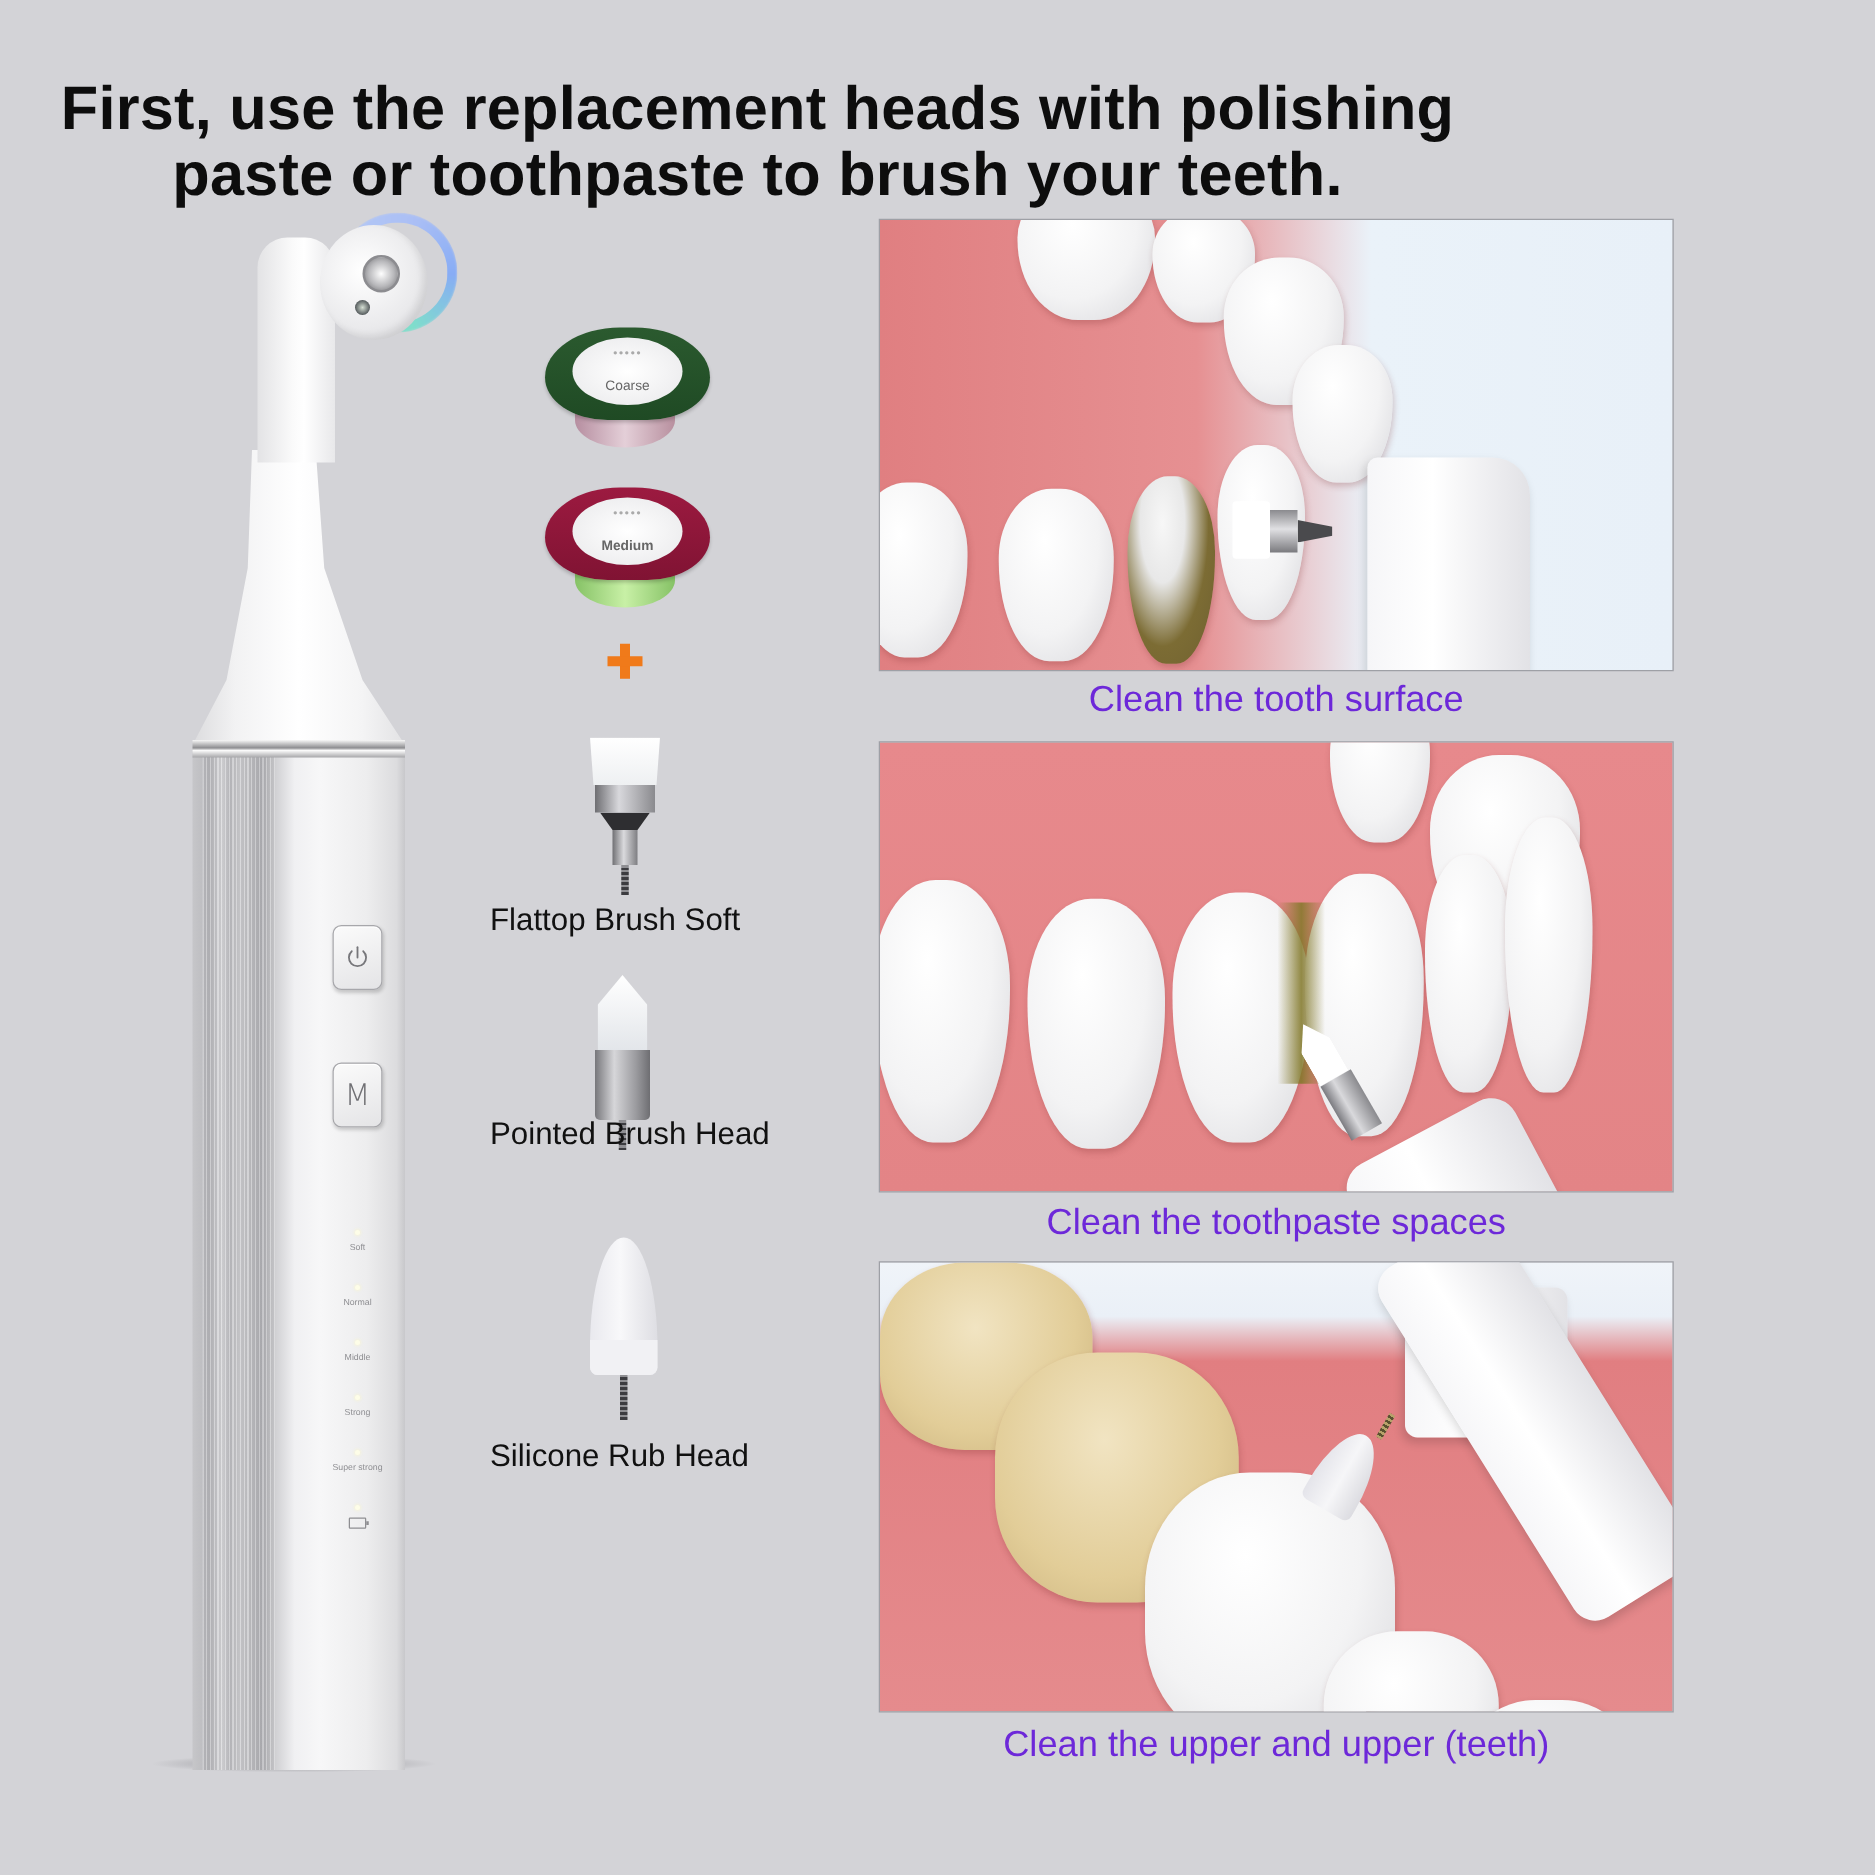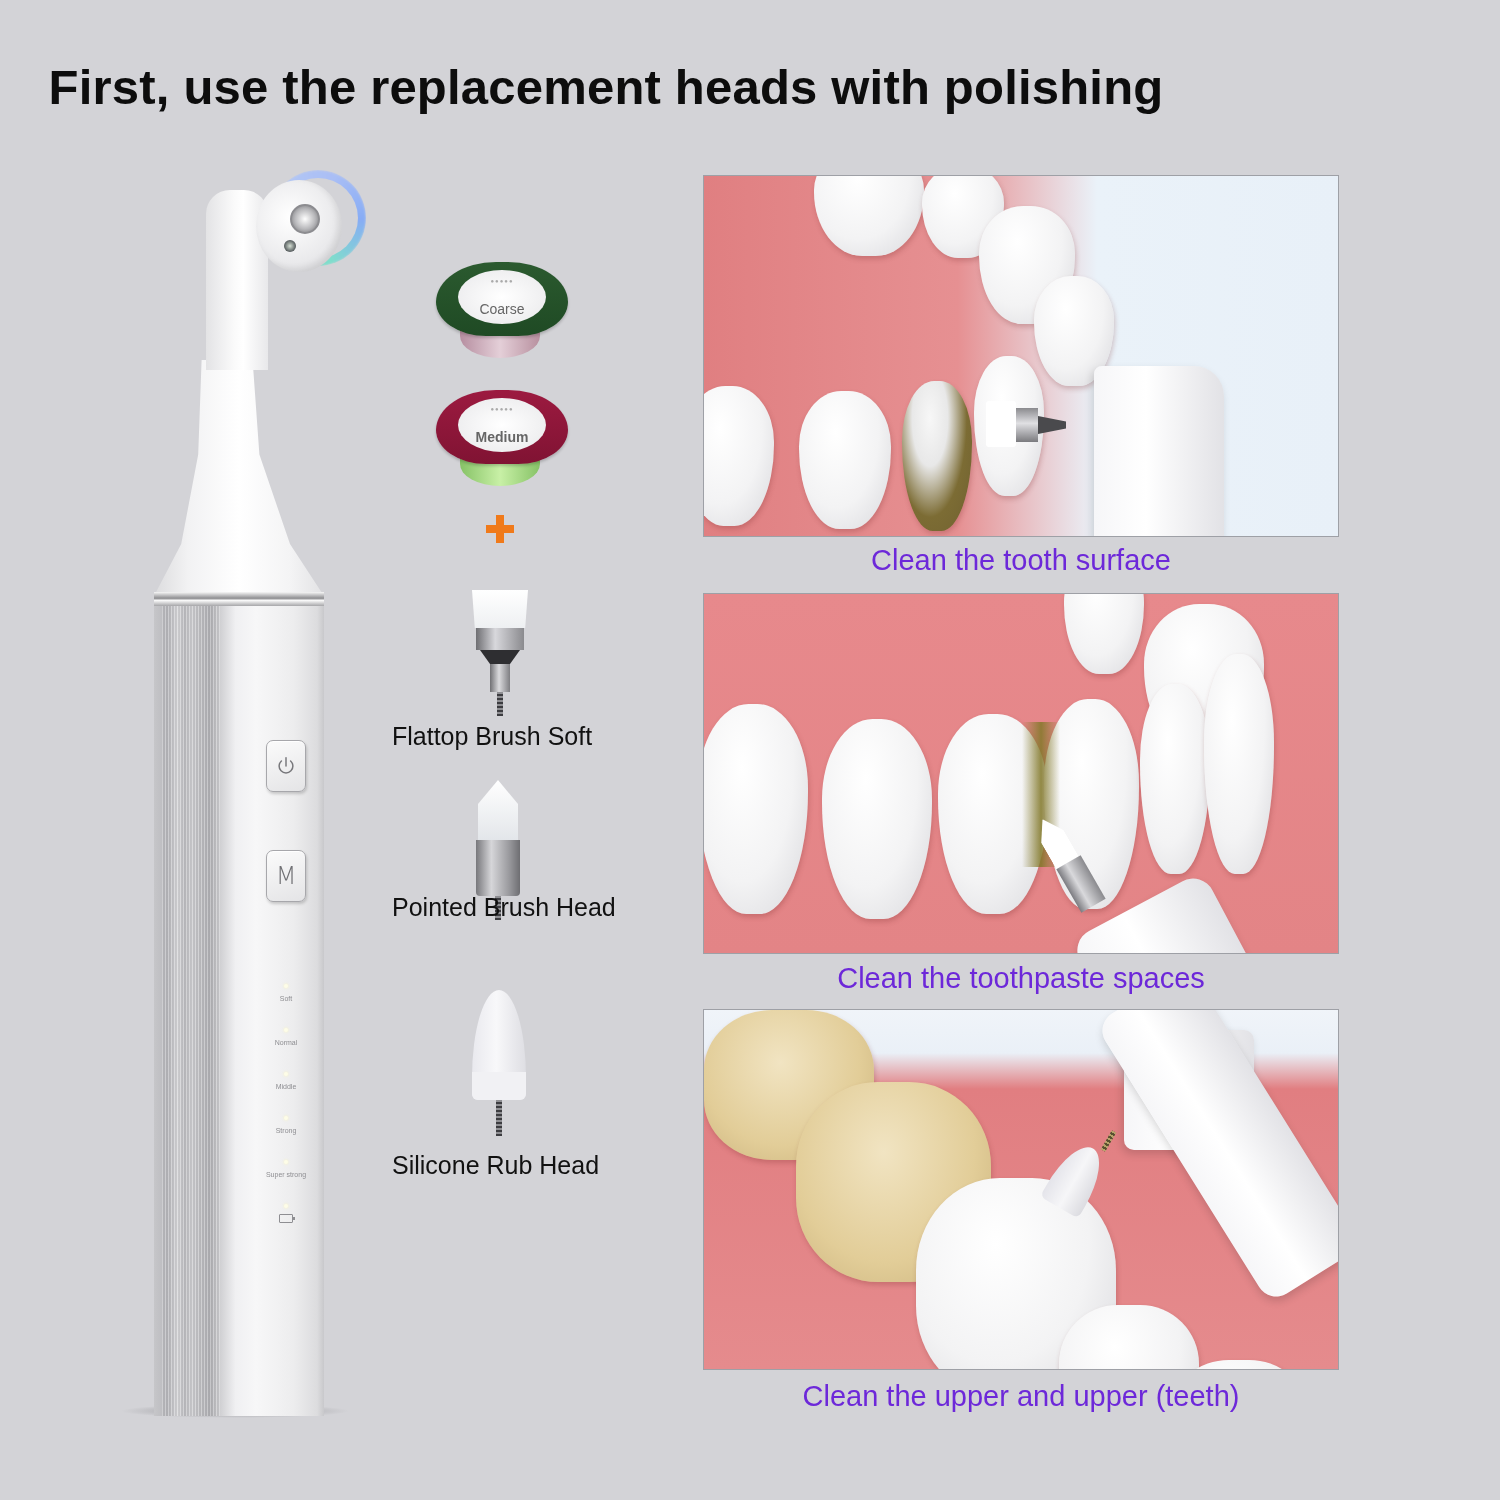--- a/index.html
+++ b/index.html
@@ -97,21 +97,21 @@
     position: absolute; left: 0; top: 0; width: 132px; height: 74px;
     border-radius: 60px 60px 50px 50px / 40px 40px 34px 34px;
     box-shadow: 0 2px 3px rgba(0,0,0,.2);
   }
   .pot-label {
     position: absolute; left: 22px; top: 8px; width: 88px; height: 54px; border-radius: 50%;
     background: radial-gradient(ellipse, #ffffff 0%, #e8e8ea 100%);
     display: flex; flex-direction: column; align-items: center; justify-content: center;
   }
   .pot-brand { font-size: 6px; color: #aaa; letter-spacing: 1px; filter: blur(.6px); }
-  .pot-grade { font-size: 14px; color: #666; margin-top: 17px; }
+  .pot-grade { font-size: 11px; color: #666; margin-top: 17px; }
   .pot-coarse { top: 262px; }
   .pot-coarse .pot-lid { background: linear-gradient(180deg, #2b5a2f 0%, #1f4a24 100%); }
   .pot-coarse .pot-base { background: linear-gradient(90deg, #b68ea0, #e4cfd8 50%, #b8909f); }
   .pot-medium { top: 390px; font-weight: bold; }
   .pot-medium .pot-lid { background: linear-gradient(180deg, #9c1a40 0%, #801333 100%); }
   .pot-medium .pot-base { background: linear-gradient(90deg, #86c266, #c8f0a6 50%, #86c266); }
 
   .plus-icon { position: absolute; left: 484px; top: 513px; width: 32px; height: 32px; }
   .plus-icon::before, .plus-icon::after { content: ""; position: absolute; background: #f07a1a; }
   .plus-icon::before { left: 12px; top: 2px; width: 8px; height: 28px; }
@@ -156,20 +156,21 @@
   .tooth.yellow { background: radial-gradient(ellipse at 45% 35%, #f1e4c2 0%, #e2cd98 60%, #c8b07a 100%); }
   .tool { position: absolute; background: linear-gradient(90deg,#f6f6f8,#ffffff 40%,#e2e2e6); border-radius: 22px; box-shadow: -2px 4px 8px rgba(0,0,0,.15); }
   .gap-stain { position: absolute; background: linear-gradient(90deg, rgba(130,120,40,0), rgba(130,120,40,.85) 50%, rgba(130,120,40,0)); }
   .mini-brush { position: absolute; }
 </style>
 </head>
 <body>
 
 <h1 class="headline">
   <span>First, use the replacement heads with polishing</span>
+  <span>paste or toothpaste to brush your teeth.</span>
 </h1>
 
 <div class="device">
   <div class="device-shadow"></div>
   <div class="neck"></div>
   <div class="neck-upper"></div>
   <div class="glow-ring"></div>
   <div class="head-cap"></div>
   <div class="spindle"></div>
   <div class="led-dot"></div>

